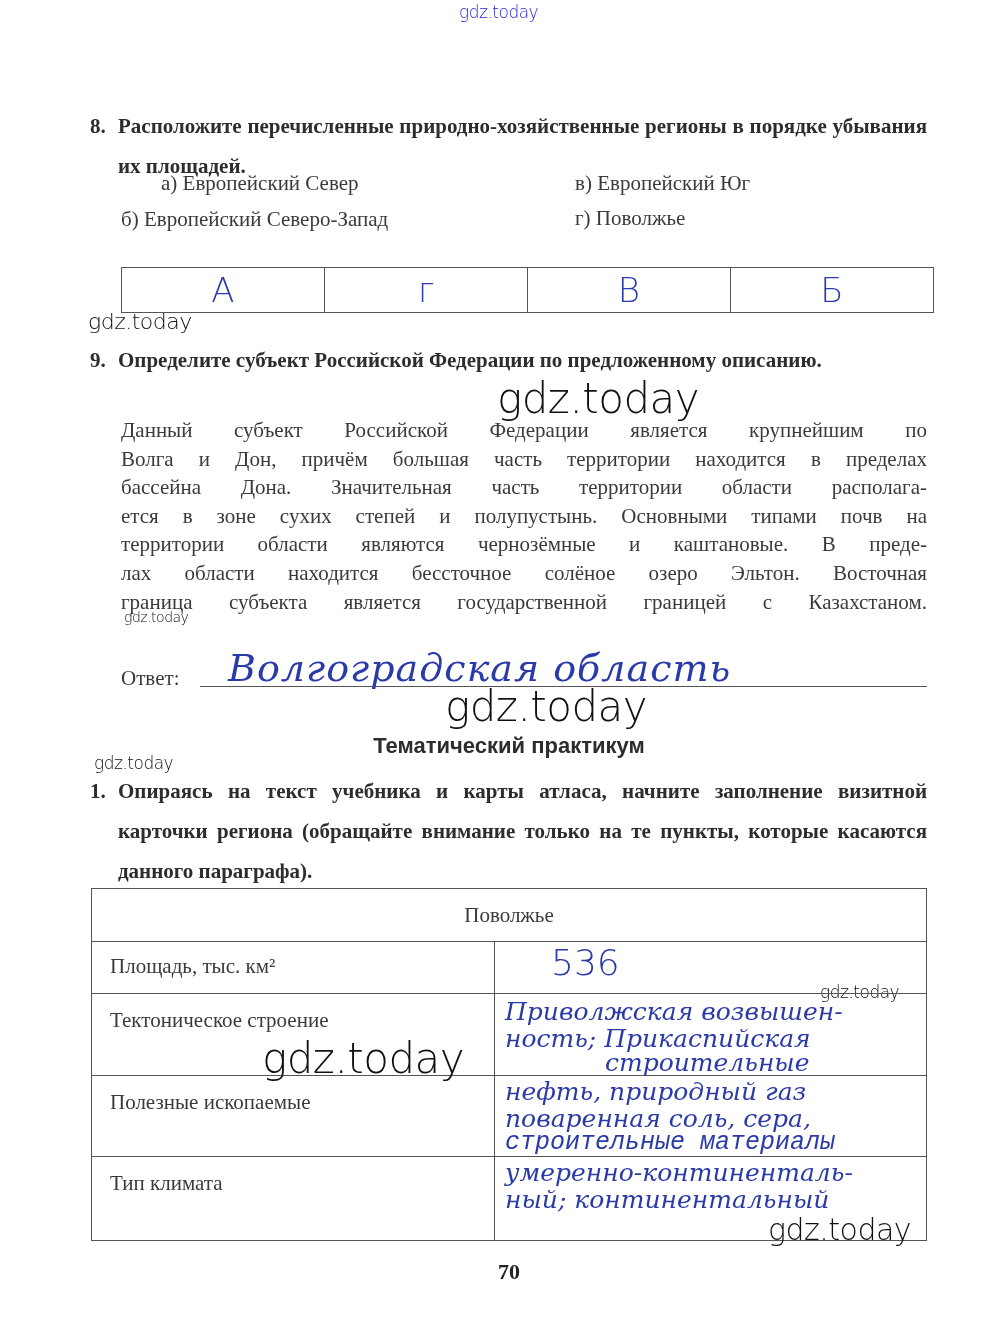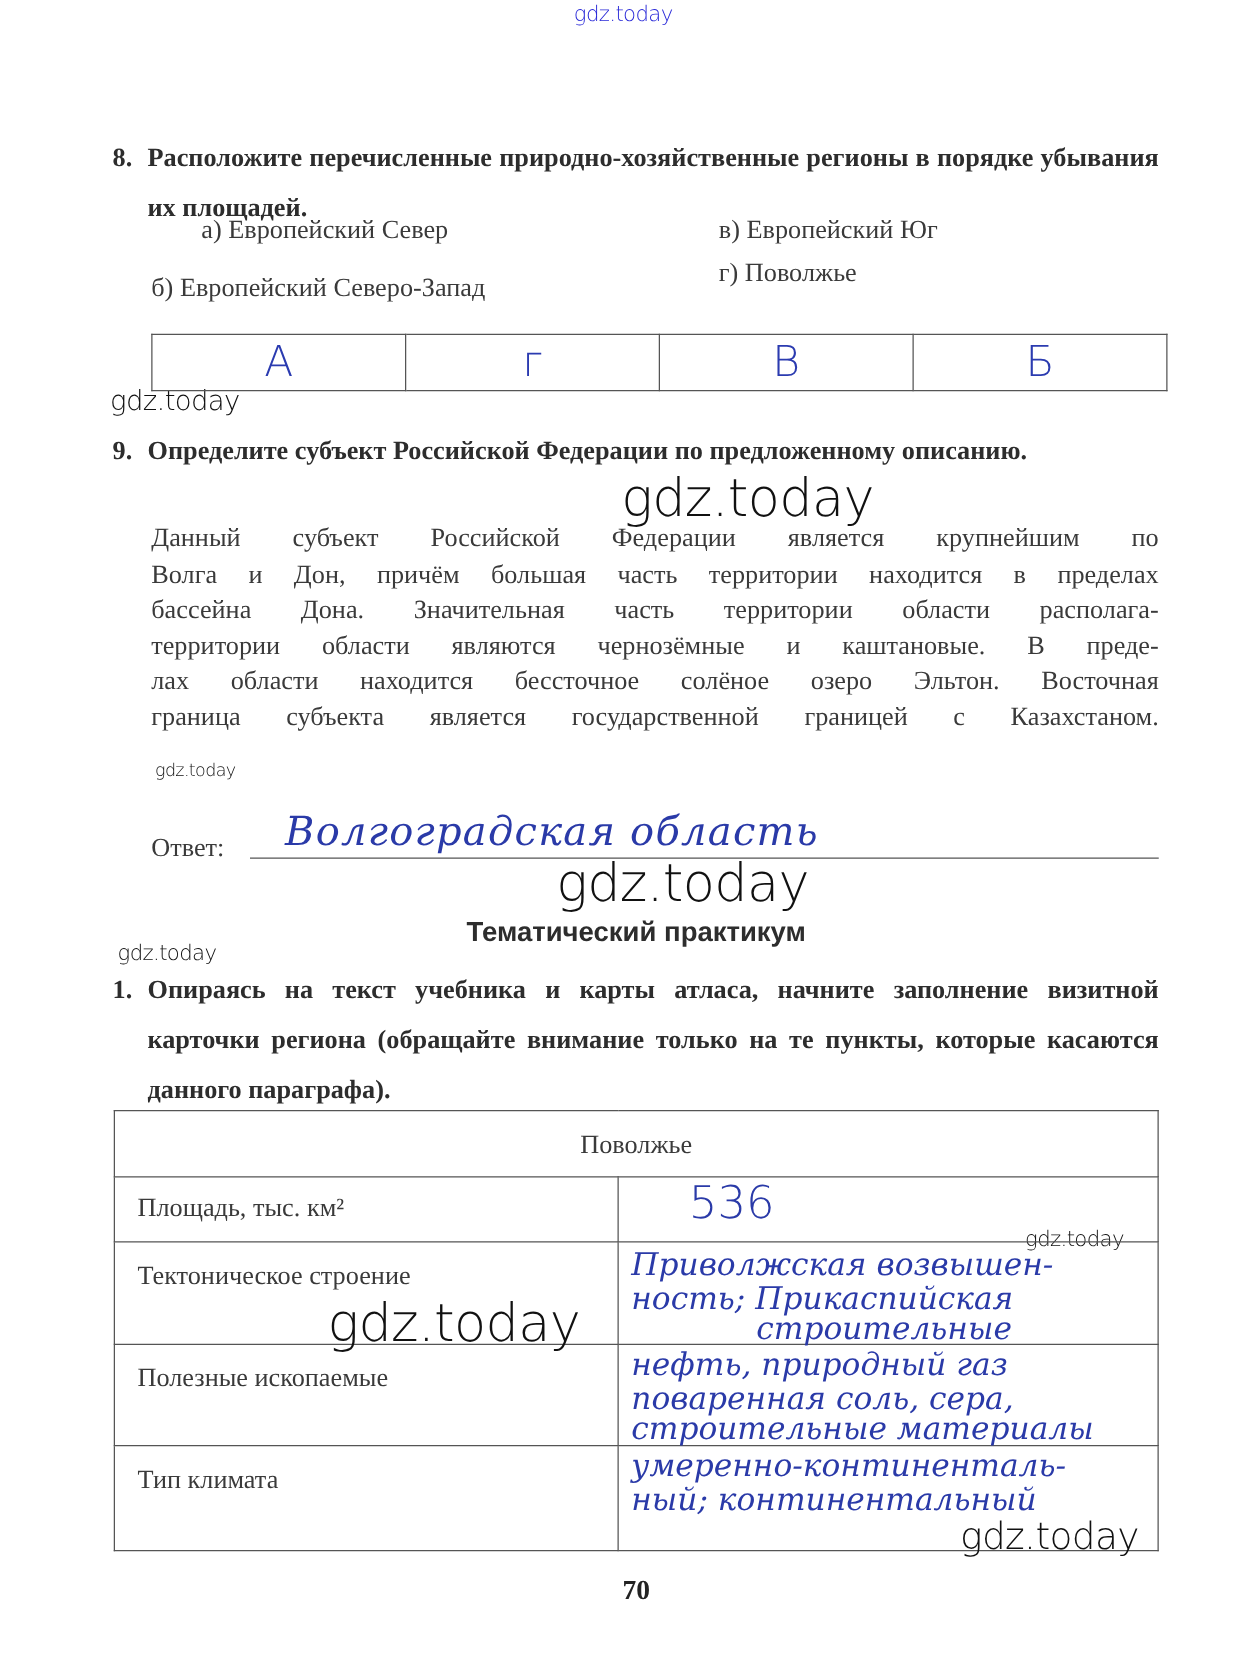--- a/index.html
+++ b/index.html
@@ -52,21 +52,21 @@
 <div class="abs wm wm-m" style="left:768px; top:1212px; z-index:2;">gdz.today</div>
 
 <div class="abs task" style="left:90px; top:106px; width:837px;">
   <div class="task-body" style="text-indent:-28px; padding-left:28px; text-align-last:left;">
     <span class="num" style="text-indent:0;">8.</span><span>Расположите перечисленные природно-хозяйственные регионы в порядке убывания их площадей.</span>
   </div>
 </div>
 
 <div class="abs opt" style="left:121px; top:171px;margin-left:40px;">а) Европейский Север</div>
 <div class="abs opt" style="left:575px; top:171px;">в) Европейский Юг</div>
-<div class="abs opt" style="left:121px; top:218px;">б) Европейский Северо-Запад</div>
+<div class="abs opt" style="left:121px; top:207px;">б) Европейский Северо-Запад</div>
 <div class="abs opt" style="left:575px; top:206px;">г) Поволжье</div>
 
 <table class="abs order" style="left:121px; top:267px;">
   <tbody>
       <tr>
     <td>А</td>
     <td>г</td>
     <td>В</td>
     <td>Б</td>
   </tr>
@@ -76,28 +76,29 @@
 <div class="abs task" style="left:90px; top:340px; width:837px;">
   <div class="task-body" style="text-indent:-28px; padding-left:28px; text-align-last:left;">
     <span class="num" style="text-indent:0;">9.</span><span>Определите субъект Российской Федерации по предложенному описанию.</span>
   </div>
 </div>
 
 <div class="abs desc" style="left:121px; top:416px; width:806px;">
   <p>Данный субъект Российской Федерации является крупнейшим по</p>
   <p>Волга и Дон, причём большая часть территории находится в пределах</p>
   <p>бассейна Дона. Значительная часть территории области располага-</p>
+  <p>ется в зоне сухих степей и полупустынь. Основными типами почв на</p>
   <p>территории области являются чернозёмные и каштановые.  В преде-</p>
   <p>лах области находится бессточное солёное озеро Эльтон. Восточная</p>
   <p>граница субъекта является государственной границей с Казахстаном.</p>
 </div>
 
 <div class="abs opt" style="left:121px; top:666px;">Ответ:</div>
 <div class="abs answer-line" style="left:200px; top:652px; width:727px; height:34px;">
-  <span class="hand" style="position:absolute; left:28px; top:-6px; font-size:32px; letter-spacing:1px;">Волгоградская область</span>
+  <span class="hand" style="position:absolute; left:28px; top:-6px; font-size:38px; letter-spacing:1px;">Волгоградская область</span>
 </div>
 
 <div class="abs section-title" style="left:0; width:1000px; text-align:center; top:733px; padding-left:18px; box-sizing:border-box;">Тематический практикум</div>
 
 <div class="abs task" style="left:90px; top:771px; width:837px;">
   <div class="task-body" style="text-indent:-28px; padding-left:28px; text-align-last:left;">
     <span class="num" style="text-indent:0;">1.</span><span>Опираясь на текст учебника и карты атласа, начните заполнение визитной карточки региона (обращайте внимание только на те пункты, которые касаются данного параграфа).</span>
   </div>
 </div>
 
@@ -118,21 +119,21 @@
       <div class="hand hand-cell" style="padding-top:2px;">Приволжская возвышен-</div>
       <div class="hand hand-cell">ность; Прикаспийская</div>
       <div class="hand hand-cell" style="padding-left:100px; line-height:22px;">строительные</div>
     </td>
   </tr>
   <tr style="height:81px;">
     <td class="lbl">Полезные ископаемые</td>
     <td class="val">
       <div class="hand hand-cell">нефть, природный газ</div>
       <div class="hand hand-cell">поваренная соль, сера,</div>
-      <div class="hand hand-cell" style="line-height:22px;">строительные материалы</div>
+      <div class="hand hand-cell" style="line-height:22px;font-family:Liberation Mono, monospace;">строительные материалы</div>
     </td>
   </tr>
   <tr style="height:84px;">
     <td class="lbl">Тип климата</td>
     <td class="val">
       <div class="hand hand-cell">умеренно-континенталь-</div>
       <div class="hand hand-cell">ный; континентальный</div>
     </td>
   </tr>
 </tbody>

